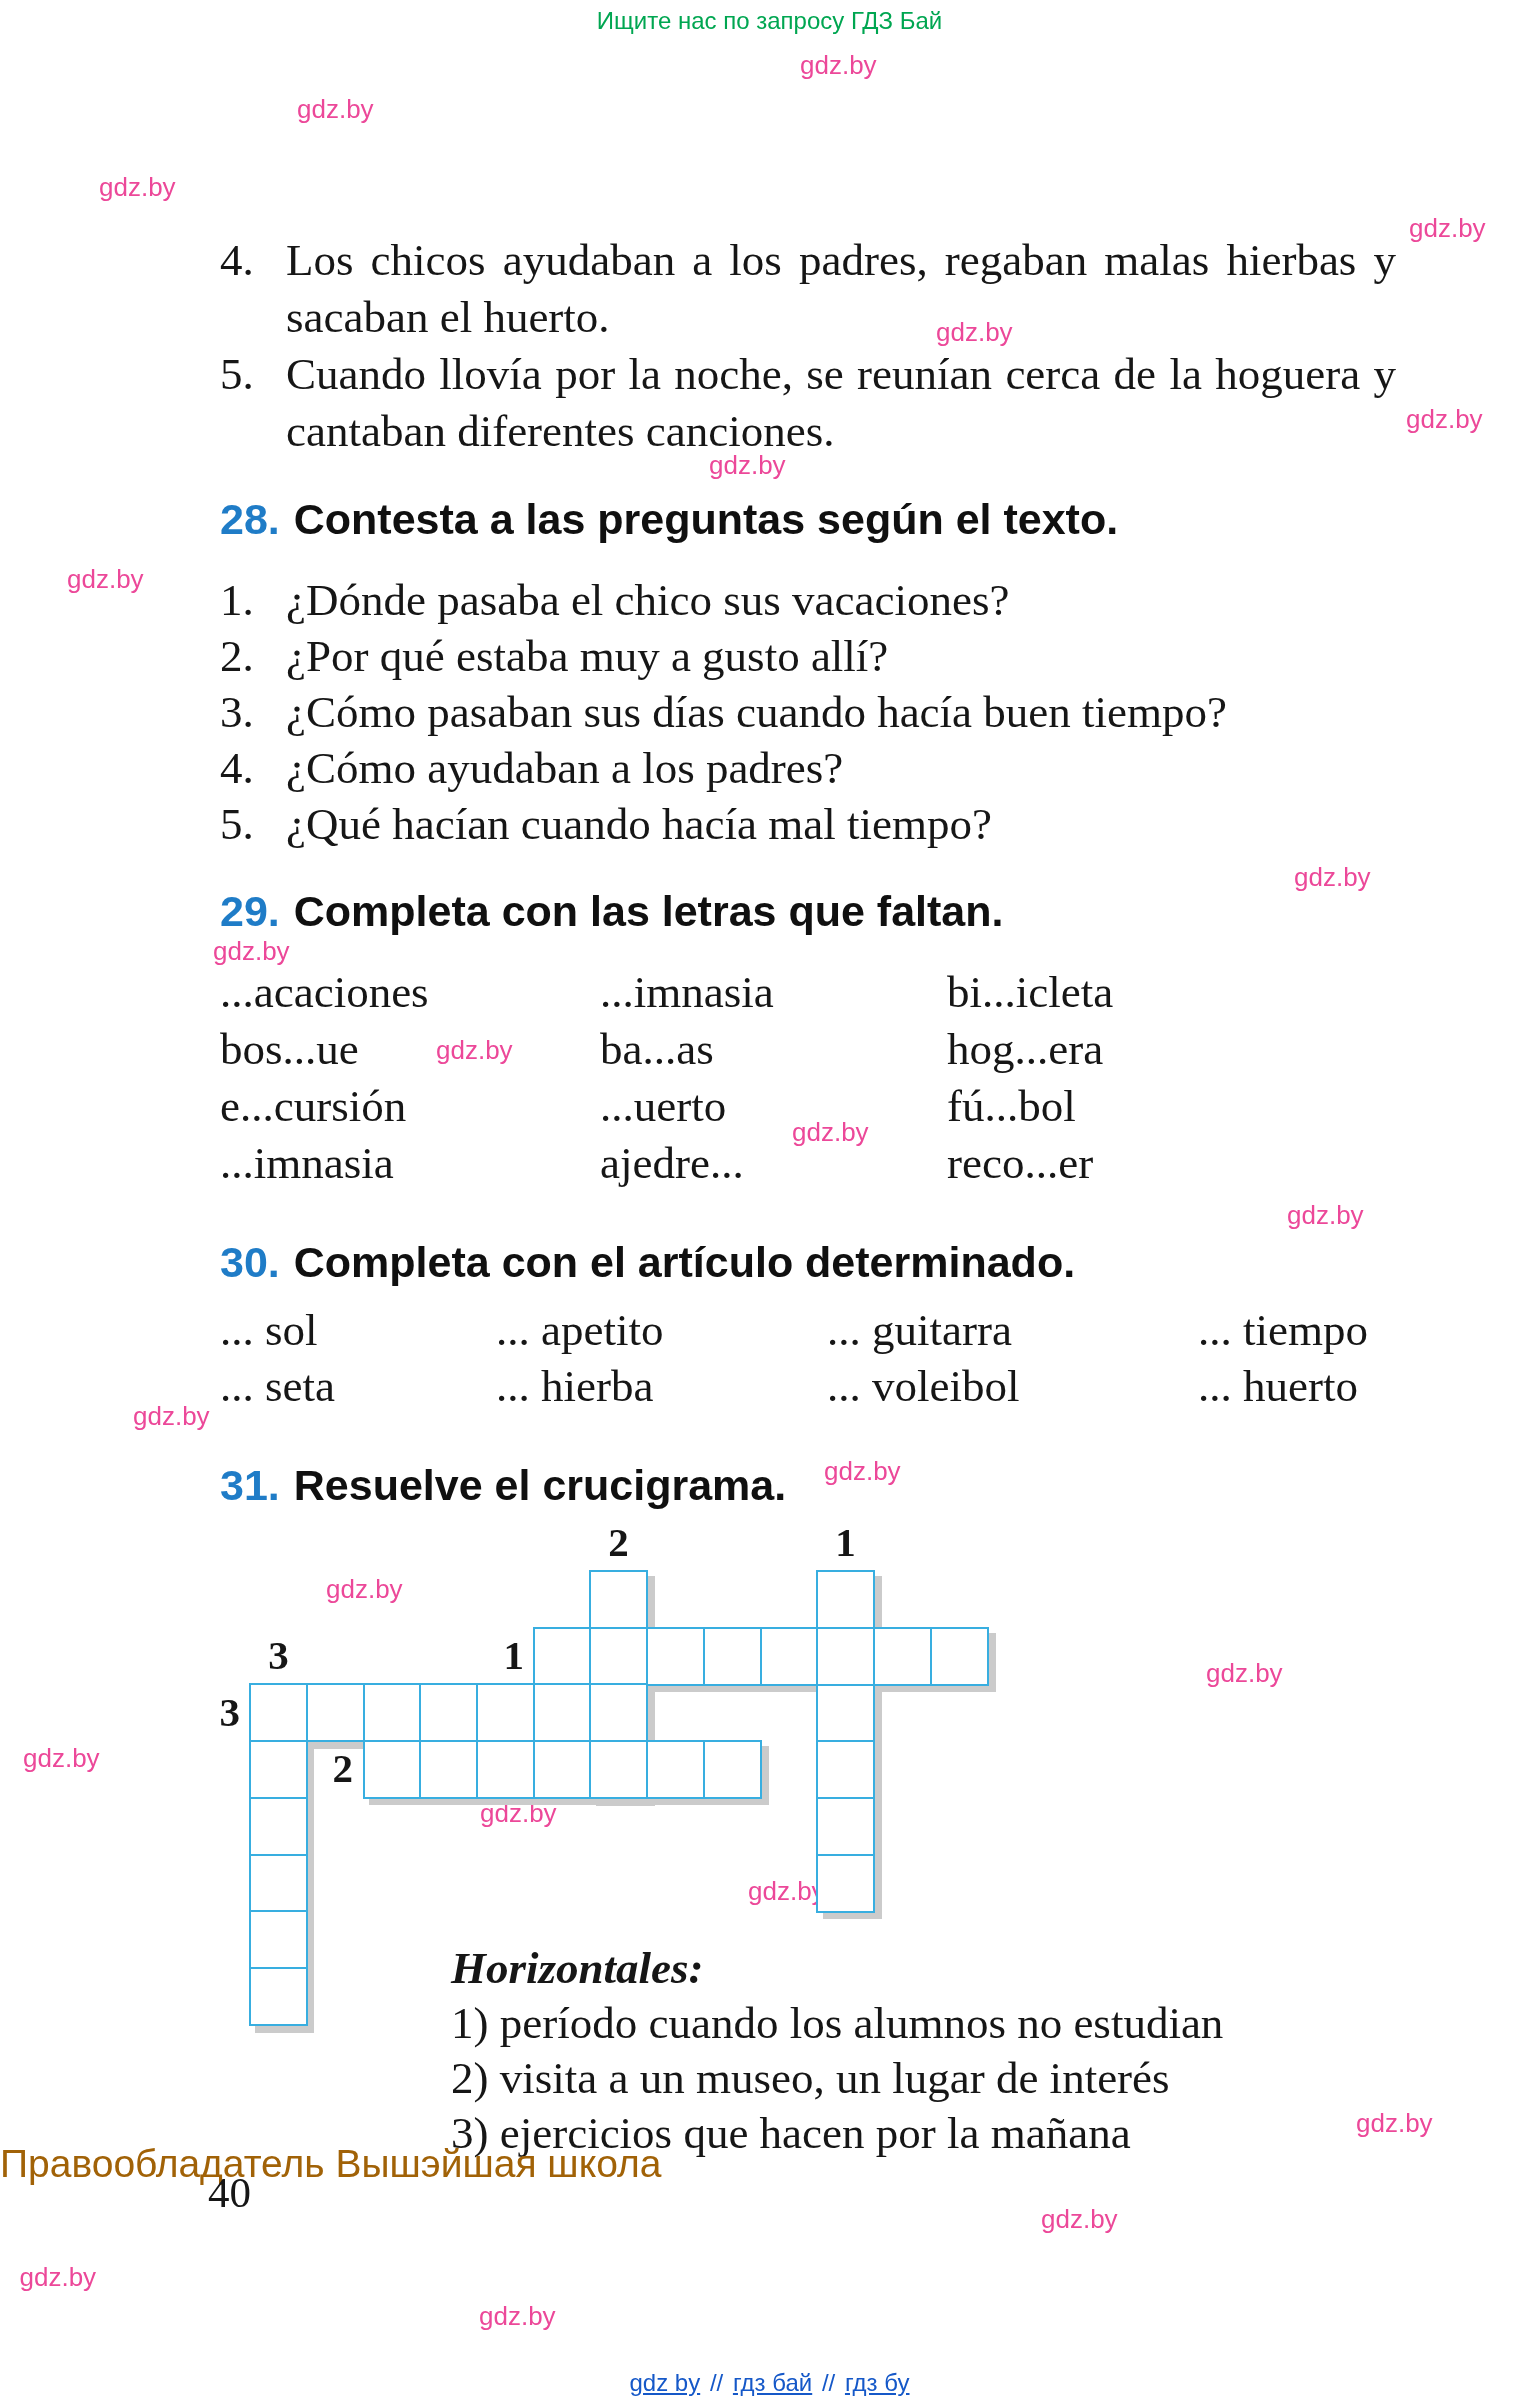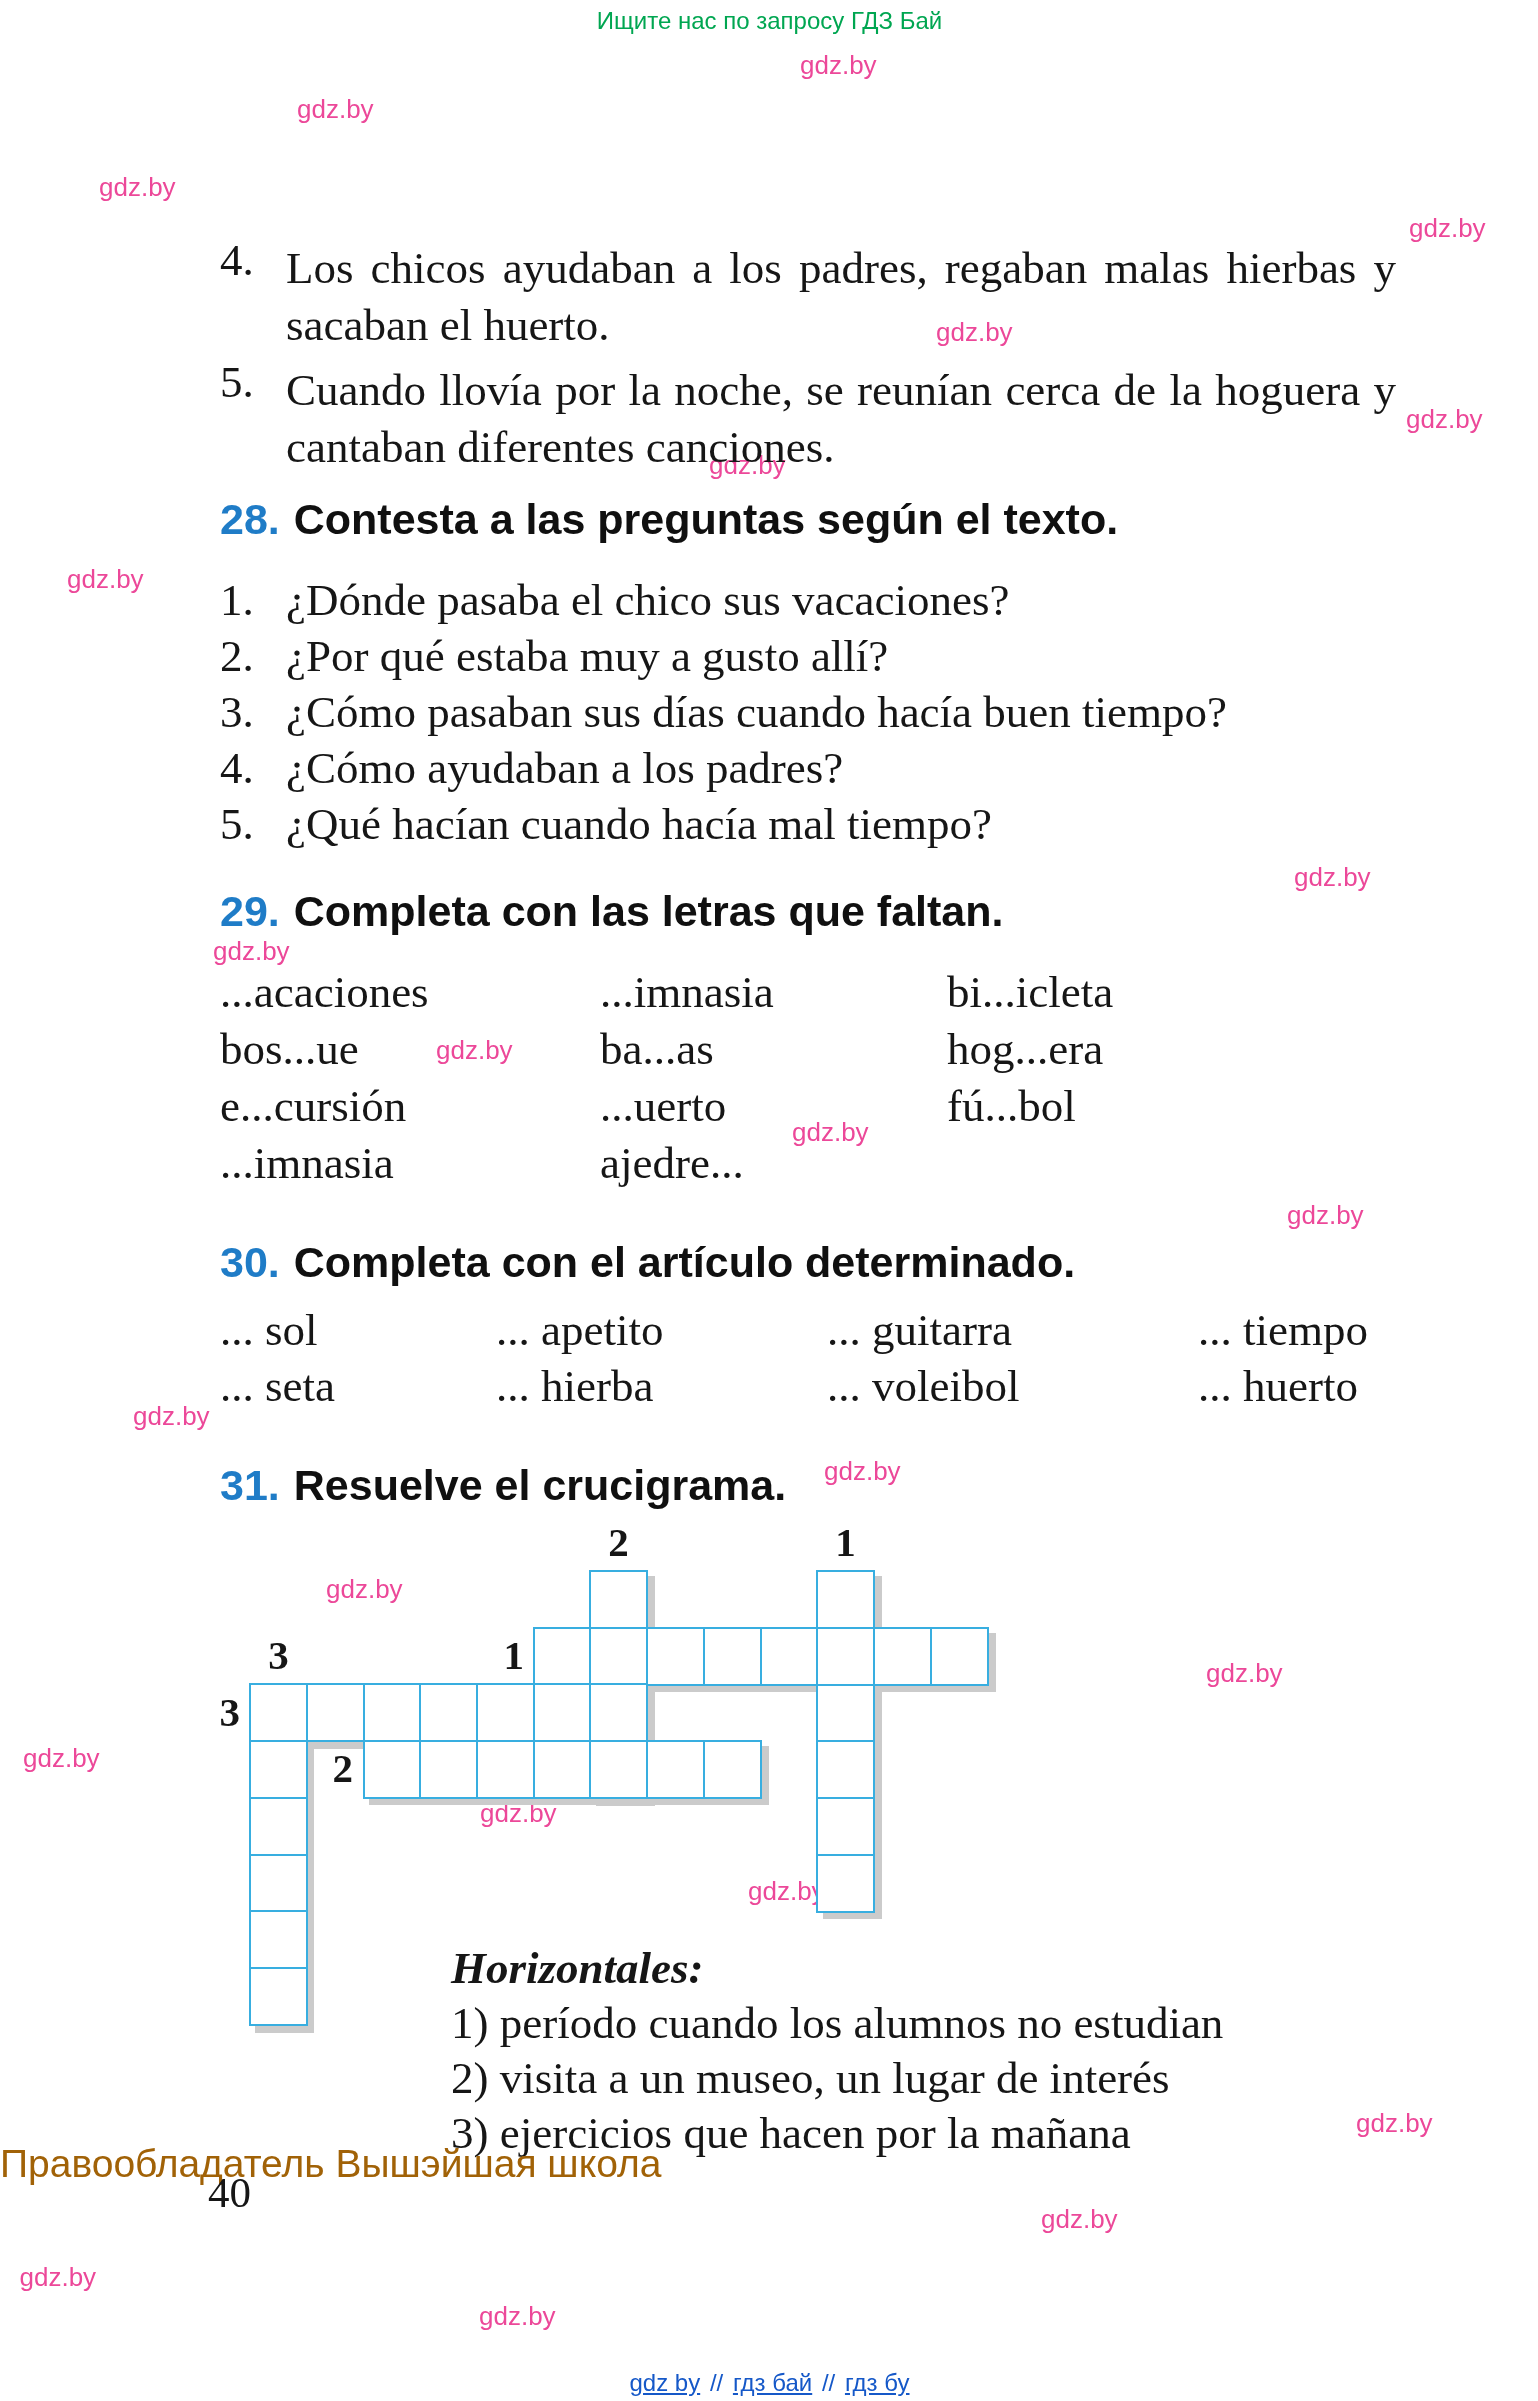--- a/index.html
+++ b/index.html
@@ -15,21 +15,21 @@
     position:absolute; font-family:"Liberation Sans", sans-serif;
     font-size:26px; color:#ec4899; white-space:nowrap;
   }
   
   .num-row { display:flex; }
   .num-col { width:66px; flex:none; }
   .prev-items {
     position:absolute; left:220px; top:232px; width:1179px;
     font-size:45px; line-height:57px;
   }
-  .prev-items .text-col { width:1110px; text-align:justify;margin-top:8px; }
+  .prev-items .text-col { width:1110px; text-align:justify; }
   #questions {
     position:absolute; left:220px; top:572px; font-size:45px; line-height:56px;
   }
   #questions .text-col { white-space:nowrap; }
   
   .ex-header {
     position:absolute; left:220px; font-family:"Liberation Sans", sans-serif;
     font-weight:bold; font-size:43px; white-space:nowrap; color:#101010;
   }
   .ex-num { color:#1f7cc7; margin-right:14px; }
@@ -152,20 +152,21 @@
       <div class="word-cell">...imnasia</div>
       <div class="word-cell">bi...icleta</div>
       <div class="word-cell">bos...ue</div>
       <div class="word-cell">ba...as</div>
       <div class="word-cell">hog...era</div>
       <div class="word-cell">e...cursión</div>
       <div class="word-cell">...uerto</div>
       <div class="word-cell">fú...bol</div>
       <div class="word-cell">...imnasia</div>
       <div class="word-cell">ajedre...</div>
+      <div class="word-cell">reco...er</div>
     </div>
 
   <div class="ex-header" style="top:1196px;margin-top:42px;">
     <span class="ex-num">30.</span><span>Completa con el artículo determinado.</span>
   </div>
 
   <div id="ex30-grid">
       <div class="word-cell">... sol</div>
       <div class="word-cell">... apetito</div>
       <div class="word-cell">... guitarra</div>

